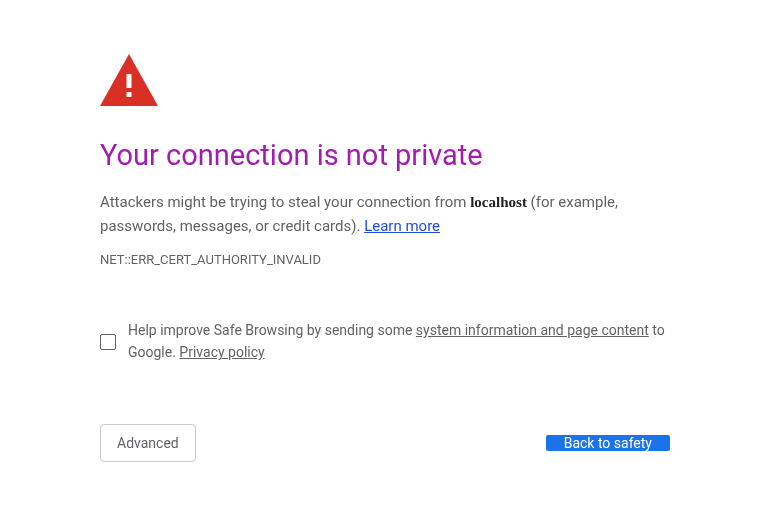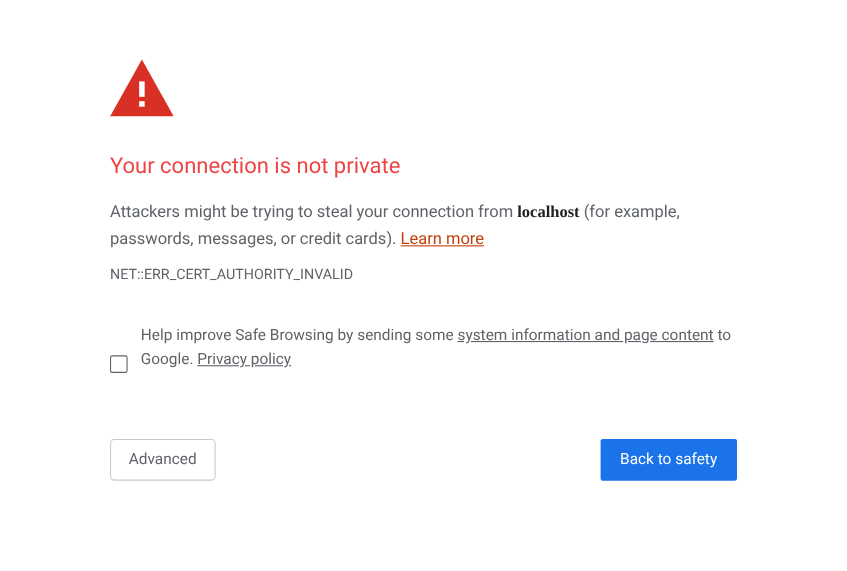--- a/index.html
+++ b/index.html
@@ -12,47 +12,47 @@
       background: #ffffff;
       color: #5f6368;
       width: 770px;
       height: 519px;
       padding: 54px 100px 0 100px;
     }
     .warning-icon {
       margin-bottom: 28px;
     }
     .heading {
-      font-size: 20px;
+      font-size: 29px;
       font-weight: 400;
-      color: #ef4444;
+      color: #a21caf;
       margin-bottom: 18px;
     }
     .description {
       font-size: 15px;
       line-height: 1.6;
       color: #5f6368;
       margin-bottom: 14px;
     }
     .description .hostname {
       font-weight: 600;
       color: #202124;
       font-family: Liberation Serif, serif;
     }
     .description a.learn-more {
-      color: #c2410c;
+      color: #1d4ed8;
     }
     .error-code {
       font-size: 13px;
       color: #5f6368;
-      margin-bottom: 36px;
+      margin-bottom: 52px;
     }
     .opt-in-row {
       display: flex;
-      align-items: flex-end;
+      align-items: center;
       gap: 12px;
       margin-bottom: 60px;
     }
     .opt-in-row input[type="checkbox"] {
       width: 16px;
       height: 16px;
       margin-top: 2px;
       flex-shrink: 0;
       appearance: none;
       border: 1.5px solid #5f6368;
@@ -65,20 +65,21 @@
       line-height: 1.6;
       color: #5f6368;
     }
     .opt-in-text a {
       color: #5f6368;
       text-decoration: underline;
     }
     .button-row {
       display: flex;
       justify-content: space-between;
+      align-items: center;
     }
     .btn-advanced {
       background: #ffffff;
       border: 1px solid #c9c9c9;
       color: #5f6368;
       font-size: 14px;
       padding: 10px 16px;
       border-radius: 4px;
       cursor: pointer;
       font-family: inherit;

